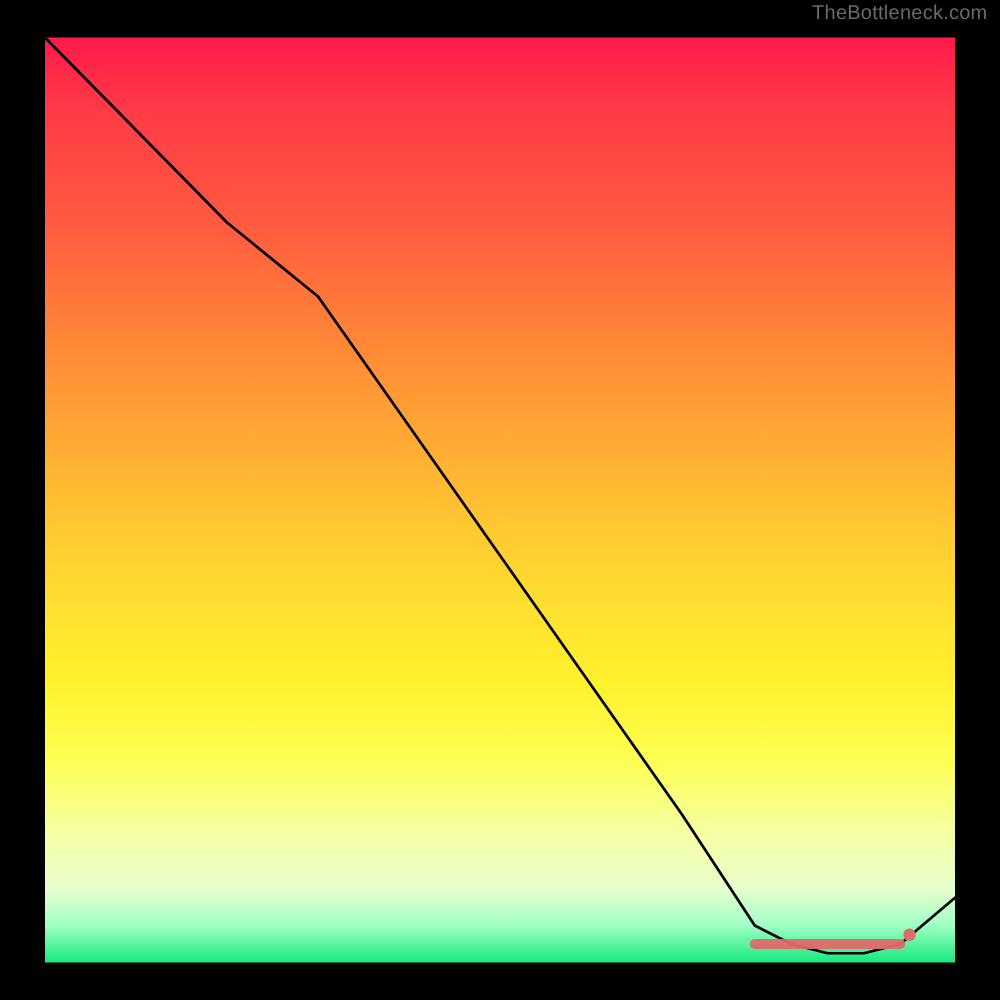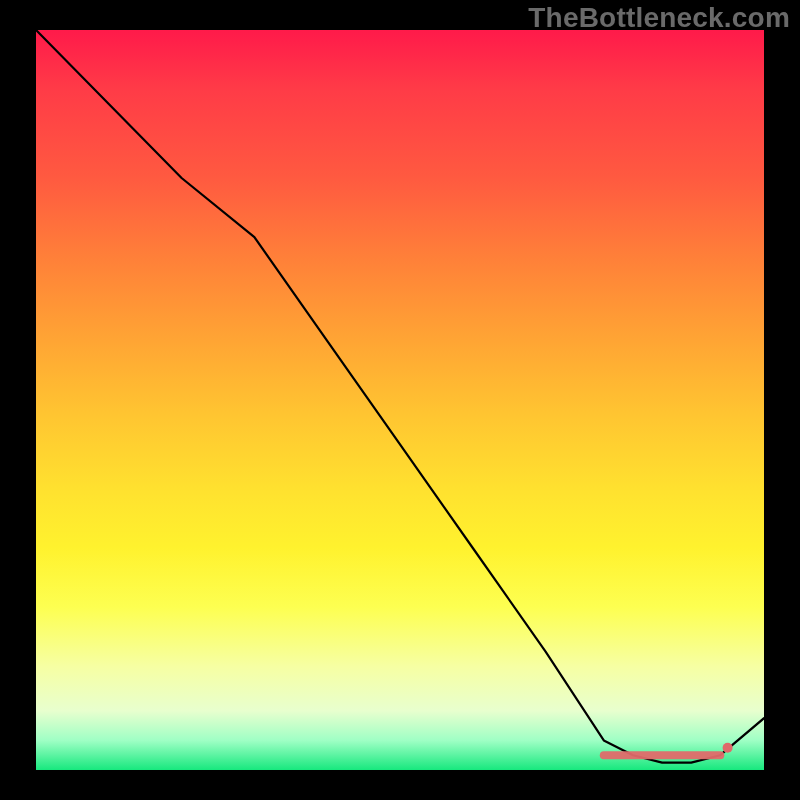--- a/index.html
+++ b/index.html
@@ -15,22 +15,22 @@
     position: relative;
     width: 800px;
     height: 800px;
     background: #000;
   }
   .watermark {
     position: absolute;
     top: 2px;
     right: 10px;
     color: #6a6a6a;
-    font-size: 28px;
-    font-weight: 700;
+    font-size: 16px;
+    font-weight: 400;
     letter-spacing: 0.2px;
     z-index: 5;
   }
   .plot-area {
     position: absolute;
     left: 36px;
     top: 30px;
     width: 728px;
     height: 740px;
     

